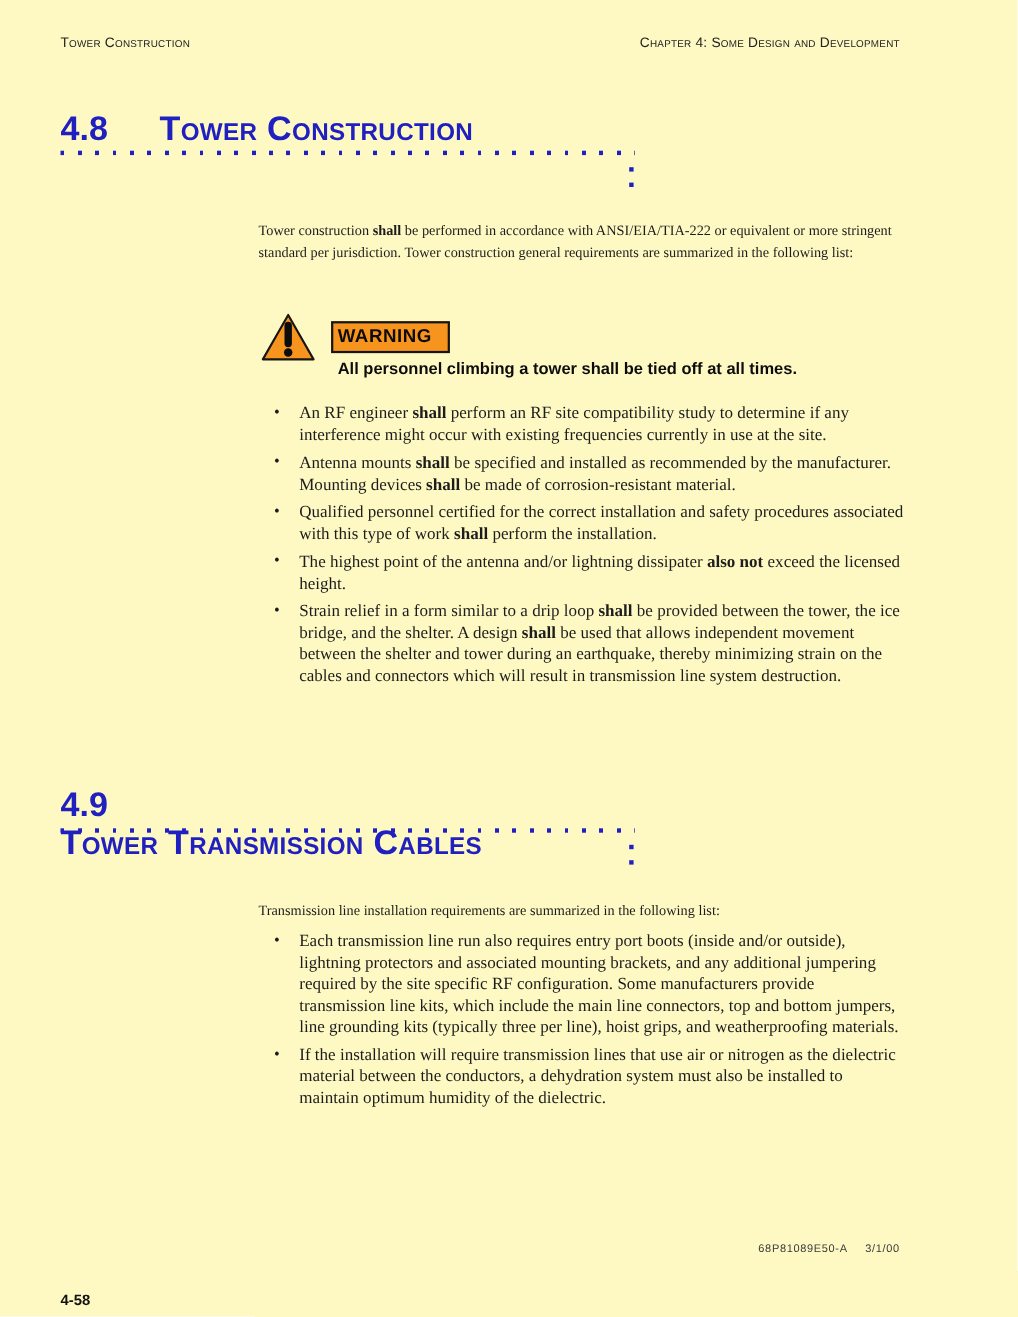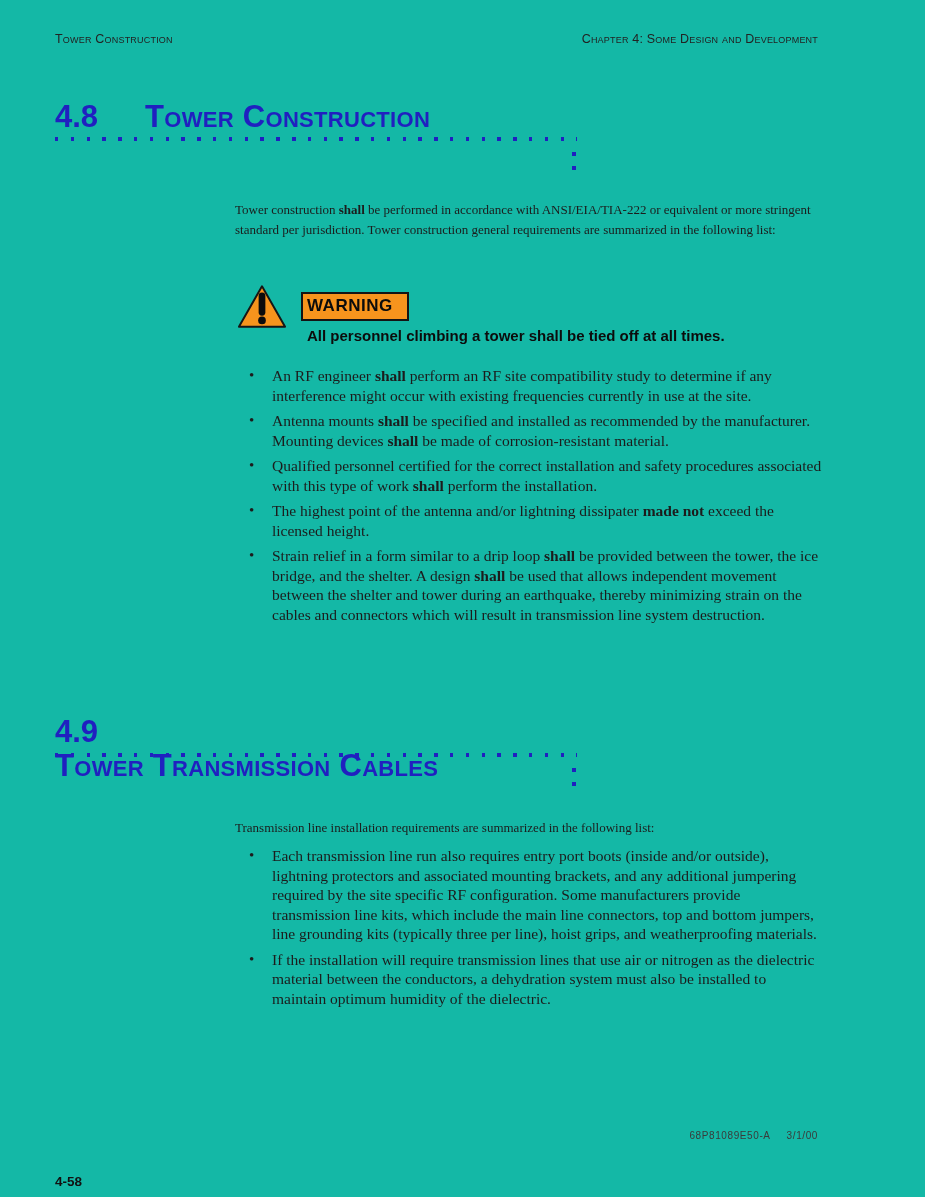--- a/index.html
+++ b/index.html
@@ -6,21 +6,21 @@
     --heading-blue:#2020c0;
     --warning-orange:#f7941d;
     --text:#1c1c1c;
     --muted:#3a3a3a;
   }
   html,body{margin:0;padding:0;background:#ffffff;}
   .page{
     position:relative;
     width:925px;height:1197px;
     margin:0 auto;
-    background:#14b8a6;
+    background:#fef9c3;
     font-family:"Liberation Serif", serif;
     color:var(--text);
     overflow:hidden;
   }
   
   .running-header{
     position:absolute;top:32px;left:55px;width:763px;
     display:flex;justify-content:space-between;
     font-family:"Liberation Sans", sans-serif;
     font-size:12.5px;line-height:14px;
@@ -139,21 +139,21 @@
     <li>
       <span class="marker">•</span>
       <span><span>Antenna mounts </span><span class="b">shall</span><span> be specified and installed as recommended by the manufacturer. Mounting devices </span><span class="b">shall</span><span> be made of corrosion-resistant material.</span></span>
     </li>
     <li>
       <span class="marker">•</span>
       <span><span>Qualified personnel certified for the correct installation and safety procedures associated with this type of work </span><span class="b">shall</span><span> perform the installation.</span></span>
     </li>
     <li>
       <span class="marker">•</span>
-      <span><span>The highest point of the antenna and/or lightning dissipater </span><span class="b">made not</span><span> exceed the licensed height.</span></span>
+      <span><span>The highest point of the antenna and/or lightning dissipater </span><span class="b">also not</span><span> exceed the licensed height.</span></span>
     </li>
     <li>
       <span class="marker">•</span>
       <span><span>Strain relief in a form similar to a drip loop </span><span class="b">shall</span><span> be provided between the tower, the ice bridge, and the shelter. A design </span><span class="b">shall</span><span> be used that allows independent movement between the shelter and tower during an earthquake, thereby minimizing strain on the cables and connectors which will result in transmission line system destruction.</span></span>
     </li>
   </ul>
 
   <div class="sec-head" style="top:715px;flex-direction:column;">
     <span class="sec-num">4.9</span>
     <span class="sec-title">Tower Transmission Cables</span>

